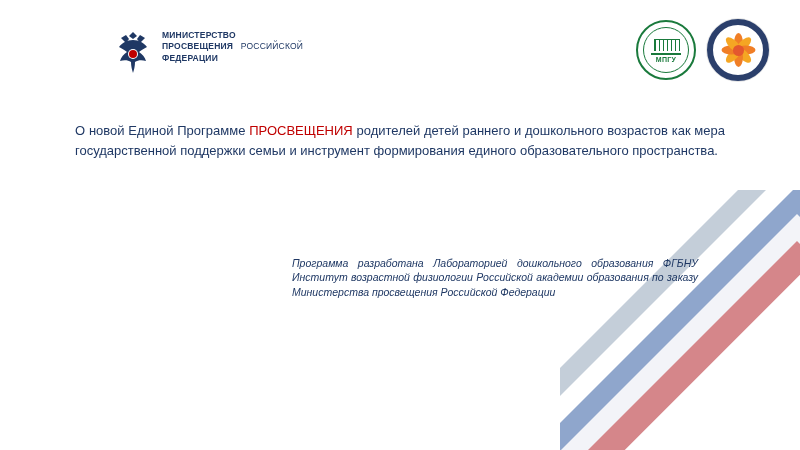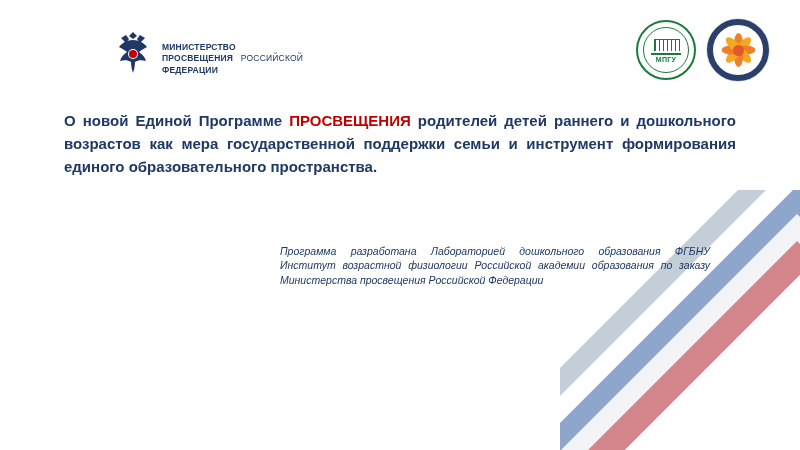--- a/index.html
+++ b/index.html
@@ -72,21 +72,21 @@
     top: 0;
     left: 0;
     width: 800px;
     height: 96px;
   }
   .ministry-logo {
     position: absolute;
     left: 113px;
     top: 30px;
     display: flex;
-    align-items: flex-end;
+    align-items: flex-start;
     gap: 9px;
   }
   .emblem {
     width: 40px;
     height: 46px;
     position: relative;
   }
   .ministry-text {
     font-size: 8.5px;
     font-weight: bold;
@@ -216,47 +216,47 @@
   }
 
   
   .title-block {
     position: absolute;
     left: 63px;
     top: 109px;
     width: 674px;
   }
   .title {
-    font-size: 15px;
-    font-weight: bold;
+    font-size: 13px;
+    font-weight: normal;
     color: #1f3864;
     line-height: 1.52;
     text-align: justify;
     text-justify: inter-word;
-    margin: 1px;
+    margin: 12px;
   }
   .title .accent {
     color: #c00000;
   }
 
   
   .subtitle-block {
     position: absolute;
     left: 280px;
     top: 244px;
     width: 430px;
   }
   .subtitle {
     font-size: 10.5px;
     font-style: italic;
     color: #1f3864;
     line-height: 1.38;
     text-align: justify;
     text-justify: inter-word;
-    margin: 0;
+    margin: 12px;
   }
 </style>
 </head>
 <body>
 
 <div class="slide">
 
   <div class="ribbon-left">
     <div class="band rl1"></div>
     <div class="band rl2"></div>

